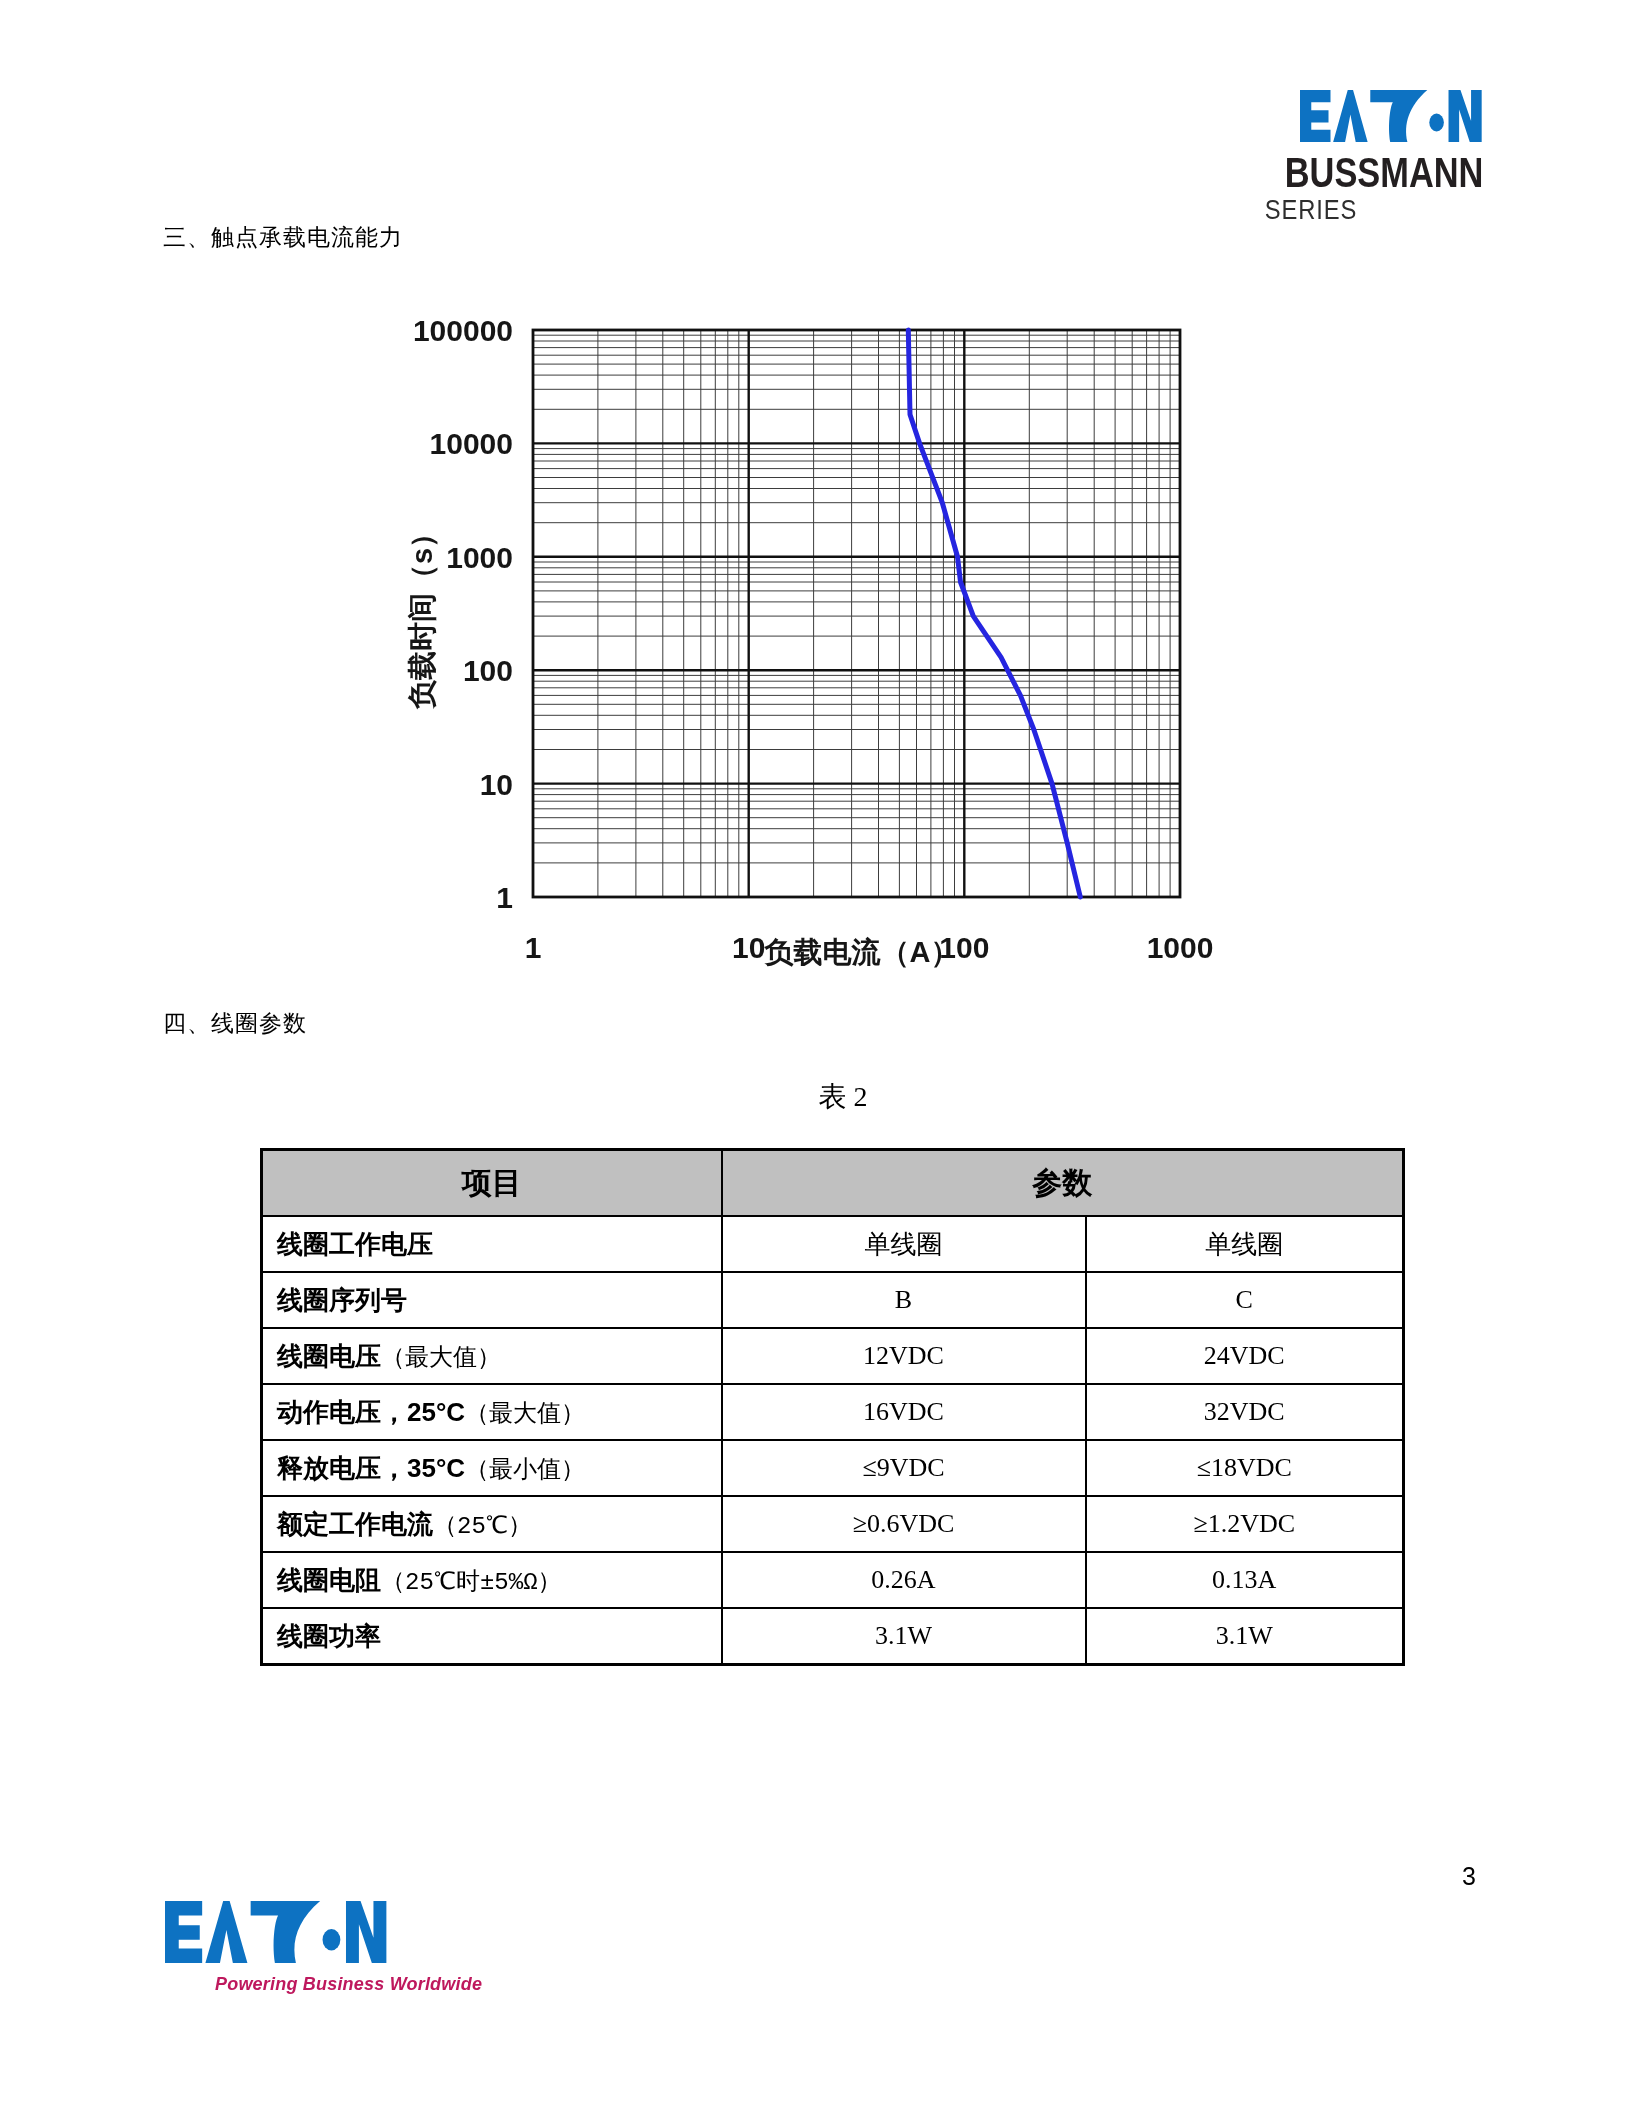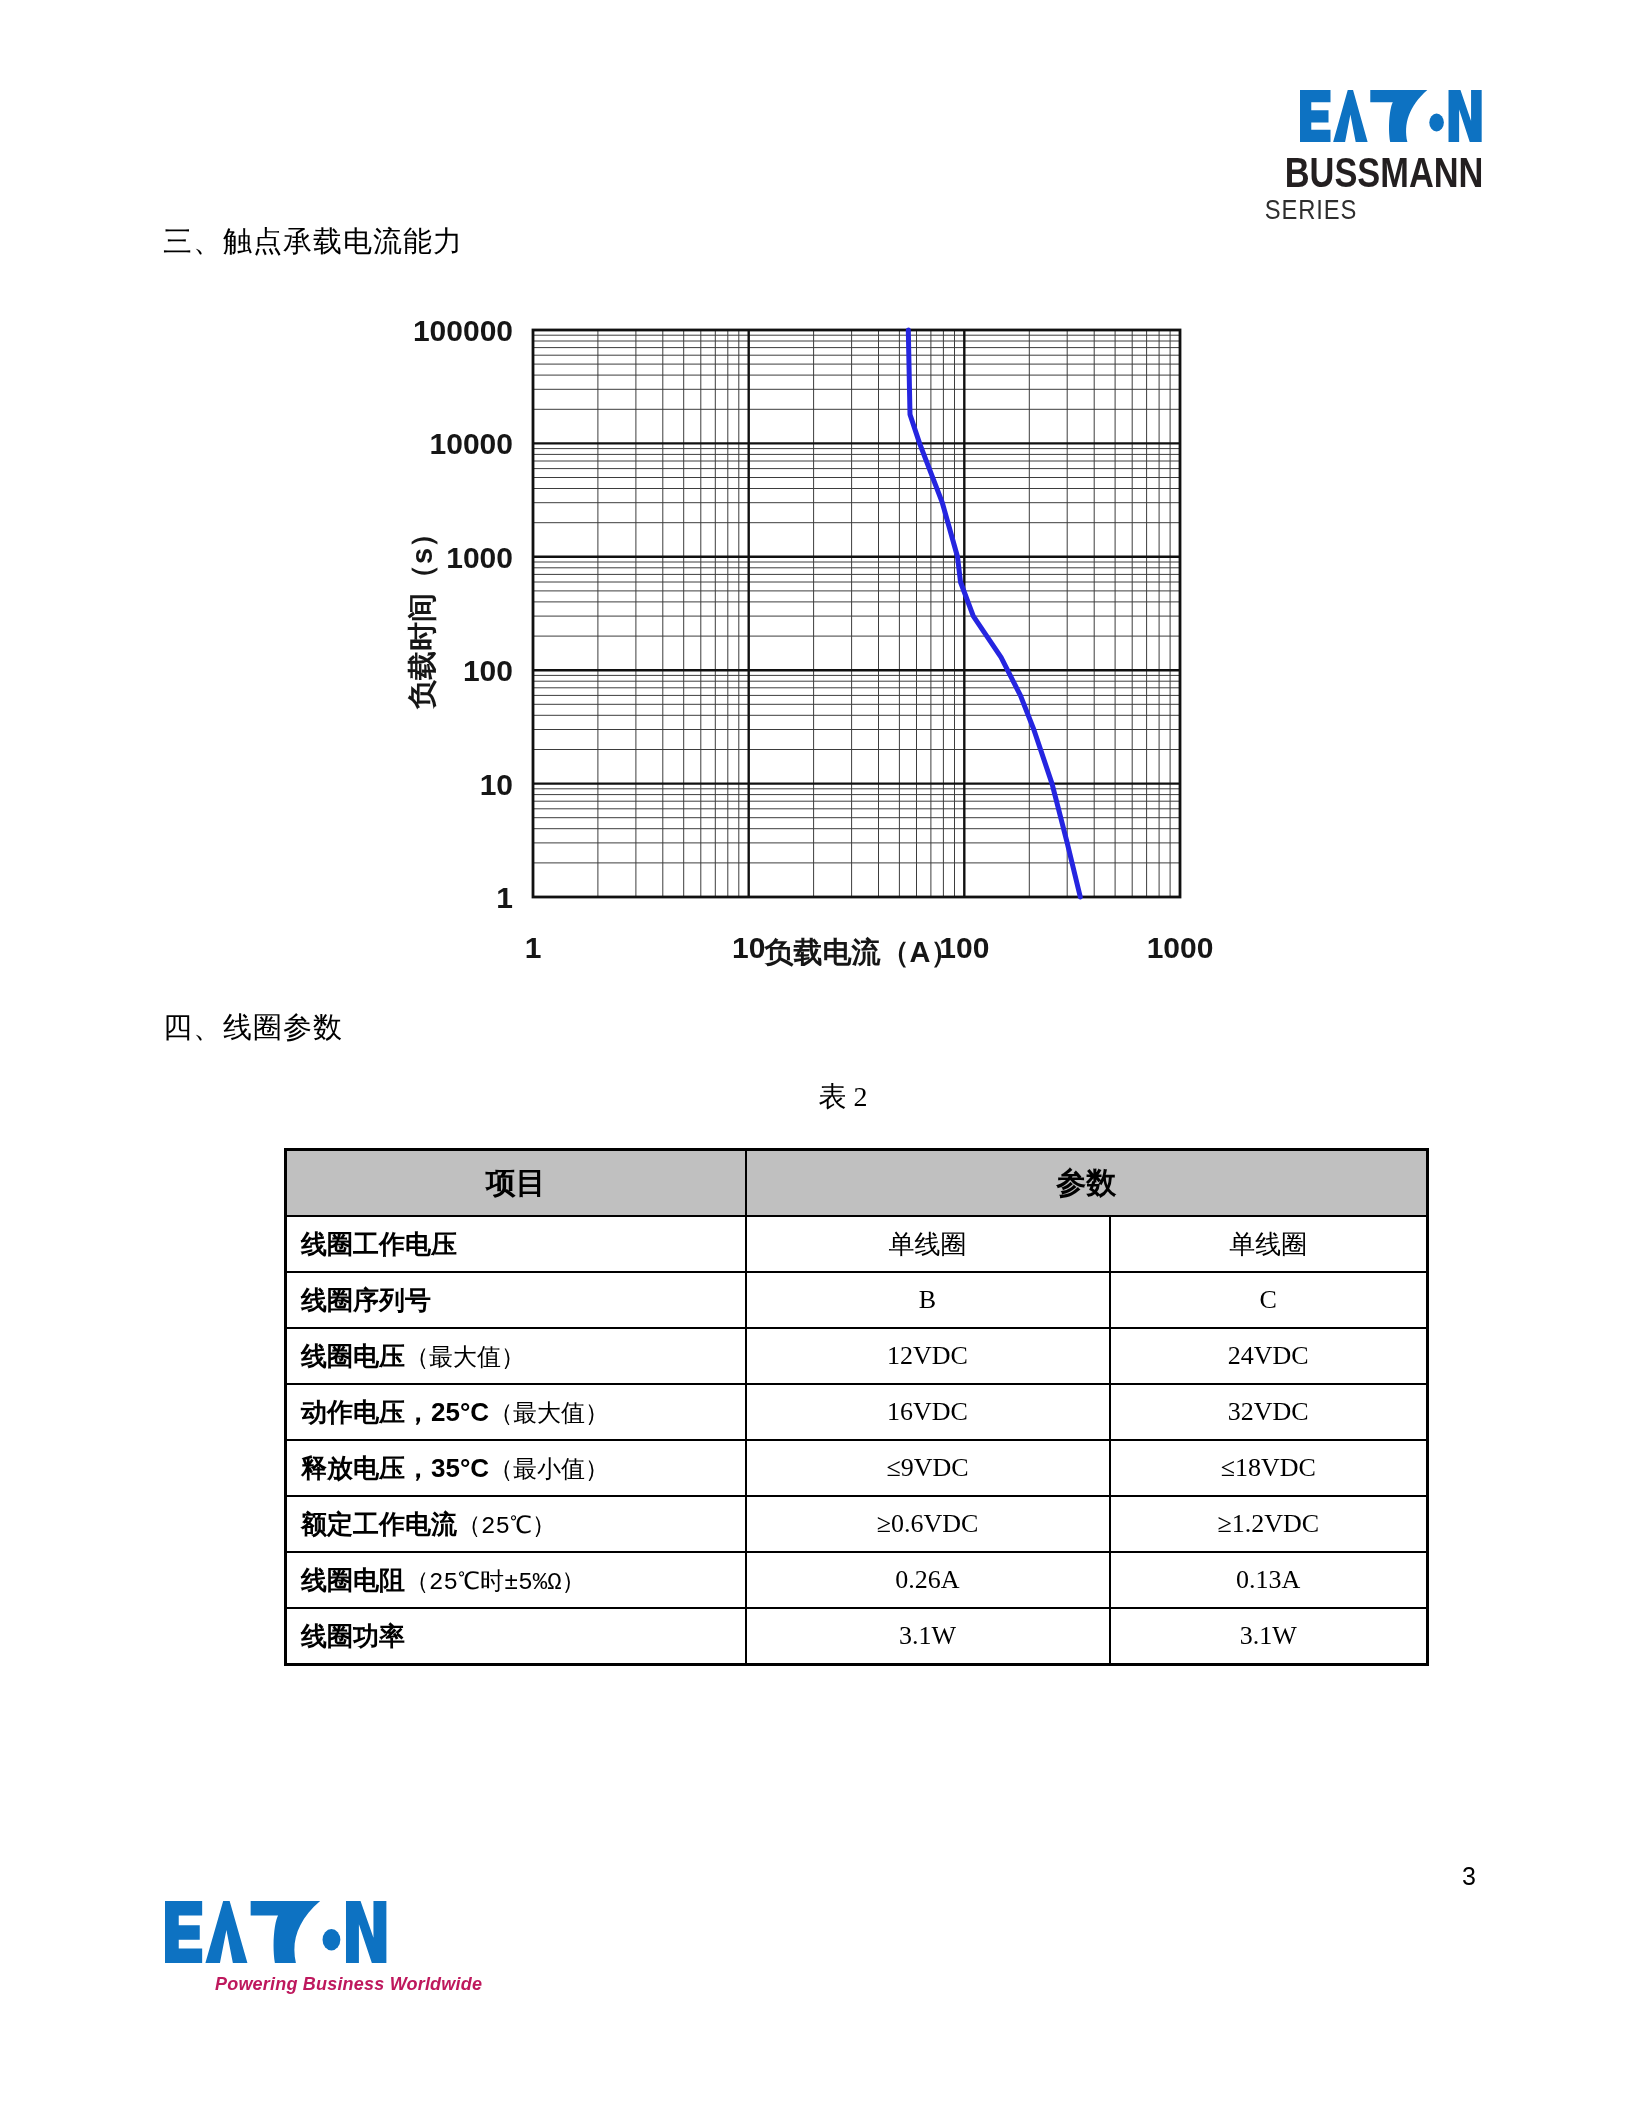--- a/index.html
+++ b/index.html
@@ -11,39 +11,39 @@
   .brand-lockup svg{display:block;margin-left:auto;}
   .bussmann{font-family:"Liberation Sans",sans-serif;font-weight:bold;font-size:43px;
             letter-spacing:0;color:#231f20;transform:scaleX(0.80);transform-origin:right center;
             line-height:1.0;margin-top:9px;}
   .series{font-family:"Liberation Sans",sans-serif;font-weight:400;font-size:27px;
           letter-spacing:1px;color:#2e2e2e;transform:scaleX(0.88);transform-origin:right center;
           line-height:1.0;margin-top:3px;}
 
   
   .heading{position:absolute;left:163px;font-family:"Liberation Serif",serif;
-           font-size:29px;letter-spacing:1px;white-space:nowrap;}
+           font-size:23px;letter-spacing:1px;white-space:nowrap;}
   #sec3-heading{top:222px;}
   #sec4-heading{top:1008px;}
 
   
   .chart-wrap{position:absolute;left:380px;top:296px;width:860px;height:700px;}
   #chart-svg text{font-family:"Liberation Sans",sans-serif;}
   #chart-svg .gmin{stroke:#3d3d3d;stroke-width:1;}
   #chart-svg .gmaj{stroke:#101010;stroke-width:2.4;}
   #chart-svg .gborder{fill:none;stroke:#101010;stroke-width:2.8;}
   #chart-svg .xtick,#chart-svg .ytick{font-size:30px;font-weight:bold;fill:#161616;}
   #chart-svg .xtick{text-anchor:middle;}
   #chart-svg .ytick{text-anchor:end;}
   #chart-svg .axlabel{font-size:29px;font-weight:bold;fill:#161616;text-anchor:middle;}
 
   
   #table-caption{position:absolute;left:272px;top:1078px;width:1142px;text-align:center;
                  font-family:"Liberation Serif",serif;font-size:28px;}
-  #coil-table{position:absolute;left:284px;top:1148px;width:1142px;
+  #coil-table{position:absolute;left:260px;top:1148px;width:1142px;
               border-collapse:collapse;table-layout:fixed;border:3px solid #000;}
   #coil-table th,#coil-table td{border:2px solid #000;padding:0;}
   #coil-table th{background:#c0c0c0;height:64px;font-size:30px;font-weight:bold;text-align:center;}
   #coil-table td{height:54px;}
   #coil-table td.lbl{padding-left:14px;text-align:left;font-weight:bold;font-size:26px;
                      font-family:"Liberation Sans",sans-serif;}
   #coil-table td.lbl .note{font-weight:normal;font-size:24px;font-family:Liberation Mono, monospace;}
   #coil-table td.val{text-align:center;font-weight:normal;font-size:26px;
                      font-family:"Liberation Serif",serif;}
 

